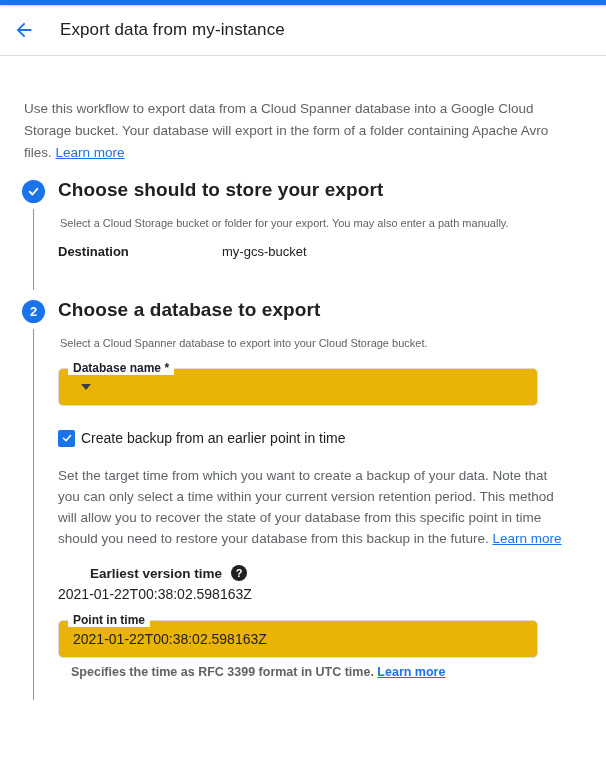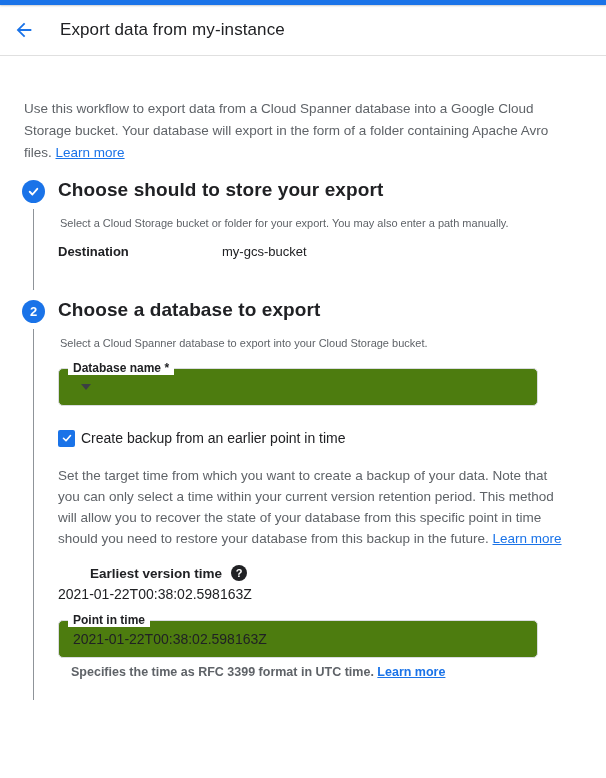--- a/index.html
+++ b/index.html
@@ -29,21 +29,21 @@
   .badge svg { display:block; }
   .connector { position:absolute; left:11px; width:1px; background:#8f9499; top:31px; bottom:-6px; }
   .step:last-child .connector { bottom:4px; }
   .step-main { flex:1; min-width:0; }
   .step-title { margin:0 0 10px; font-size:19px; font-weight:700; color:#202124; letter-spacing:.1px; line-height:24px; }
   .step-desc { margin:0 2px 8px; font-size:11px; line-height:22px; color:#5f6368; max-width:520px; }
 
   .dest-row { display:flex; align-items:baseline; font-size:13px; color:#202124; margin:4px 0 22px; line-height:20px; }
   .dest-label { flex:0 0 164px; font-weight:700; }
 
-  .field { position:relative; width:480px; height:38px; border:1px solid #dadce0; border-radius:5px; display:flex; align-items:center; padding:0 14px; background:#4d7c0f; }
+  .field { position:relative; width:480px; height:38px; border:1px solid #dadce0; border-radius:5px; display:flex; align-items:center; padding:0 14px; background:#eab308; }
   .field-label { position:absolute; top:-8px; left:9px; background:#fff; padding:0 5px; font-size:12px; font-weight:700; color:#202124; line-height:14px; white-space:nowrap; }
   .field-value { font-size:14px; color:#202124; flex:1; }
   .select-field { cursor:pointer; margin:14px 0 24px; }
   .caret { width:0; height:0; border-left:5px solid transparent; border-right:5px solid transparent; border-top:6px solid #3c4043; margin-left:8px; flex:none; }
 
   .checkbox-row { display:flex; gap:6px; margin:0 0 18px; }
   .checkbox { width:17px; height:17px; background:#1a73e8; border-radius:2px; display:flex; align-items:center; justify-content:center; cursor:pointer; flex:none; }
   .checkbox-label { font-size:14px; color:#202124; cursor:pointer; }
 
   .backup-desc { margin:0 0 16px; font-size:13.5px; line-height:21px; color:#5f6368; max-width:525px; }

